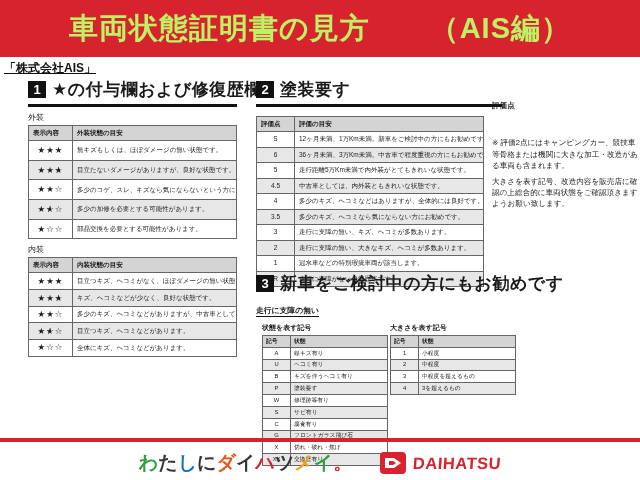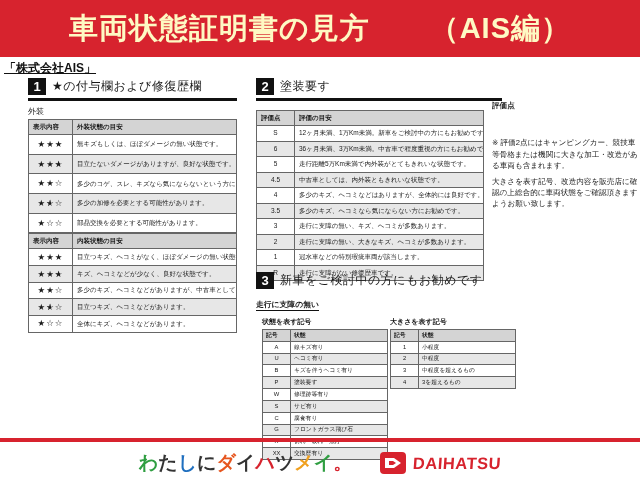--- a/index.html
+++ b/index.html
@@ -2,30 +2,30 @@
 <html><head>
 <meta charset="utf-8">
 <style>
   html,body{margin:0;padding:0;background:#fff;}
   body{font-family:"Liberation Sans","DejaVu Sans",sans-serif;color:#1a1a1a;}
   #page{position:relative;width:640px;height:480px;background:#fff;overflow:hidden;}
 
   
   .banner{position:absolute;left:0;top:0;width:640px;height:57px;background:#d7232e;
           display:flex;align-items:center;justify-content:center;}
-  .banner h1{margin:0;color:#fef9c3;font-size:29px;font-weight:bold;letter-spacing:1px;white-space:nowrap;}
+  .banner h1{margin:0;color:#bef264;font-size:29px;font-weight:bold;letter-spacing:1px;white-space:nowrap;}
 
   .company{position:absolute;left:4px;top:60px;font-size:12px;font-weight:bold;color:#111;text-decoration:underline;}
 
   
   .sec-head{display:flex;align-items:center;gap:6px;padding-bottom:3px;}
   .sec-head.uline{border-bottom:3px solid #111;}
   .numbox{flex:0 0 auto;width:18px;height:17px;background:#111;color:#fff;font-size:13px;font-weight:bold;
           display:flex;align-items:center;justify-content:center;}
-  .sec-title{font-size:12px;font-weight:normal;white-space:nowrap;letter-spacing:0.5px;}
+  .sec-title{font-size:17px;font-weight:bold;white-space:nowrap;letter-spacing:0.5px;}
 
   
   table.dt{border-collapse:collapse;width:100%;table-layout:fixed;}
   table.dt th,table.dt td{border:1px solid #666;font-size:6.5px;line-height:1.25;
           padding:3px 4px;text-align:left;overflow:hidden;white-space:nowrap;}
   table.dt th{background:#d4d4d4;font-weight:bold;}
   table.dt tbody tr:nth-child(even){background:#e7e7e7;}
   table.dt td.c1{text-align:center;}
 
   .small-label{font-size:8px;font-weight:normal;margin:5px 0 2px 0;}
@@ -120,20 +120,21 @@
             <td class="c1"><span class="stars">★<span class="sh"><span class="f">★</span>☆</span>☆</span></td>
             <td>多少の加修を必要とする可能性があります。</td>
           </tr>
           <tr>
             <td class="c1"><span class="stars">★☆☆</span></td>
             <td>部品交換を必要とする可能性があります。</td>
           </tr>
         </tbody>
     </table>
 
+    <div class="small-label">内装</div>
     <table class="dt" id="int-table">
       <colgroup>
           <col class="sym">
           <col>
         </colgroup>
       <thead>
           <tr>
         <th>表示内容</th>
         <th>内装状態の目安</th>
       </tr>

